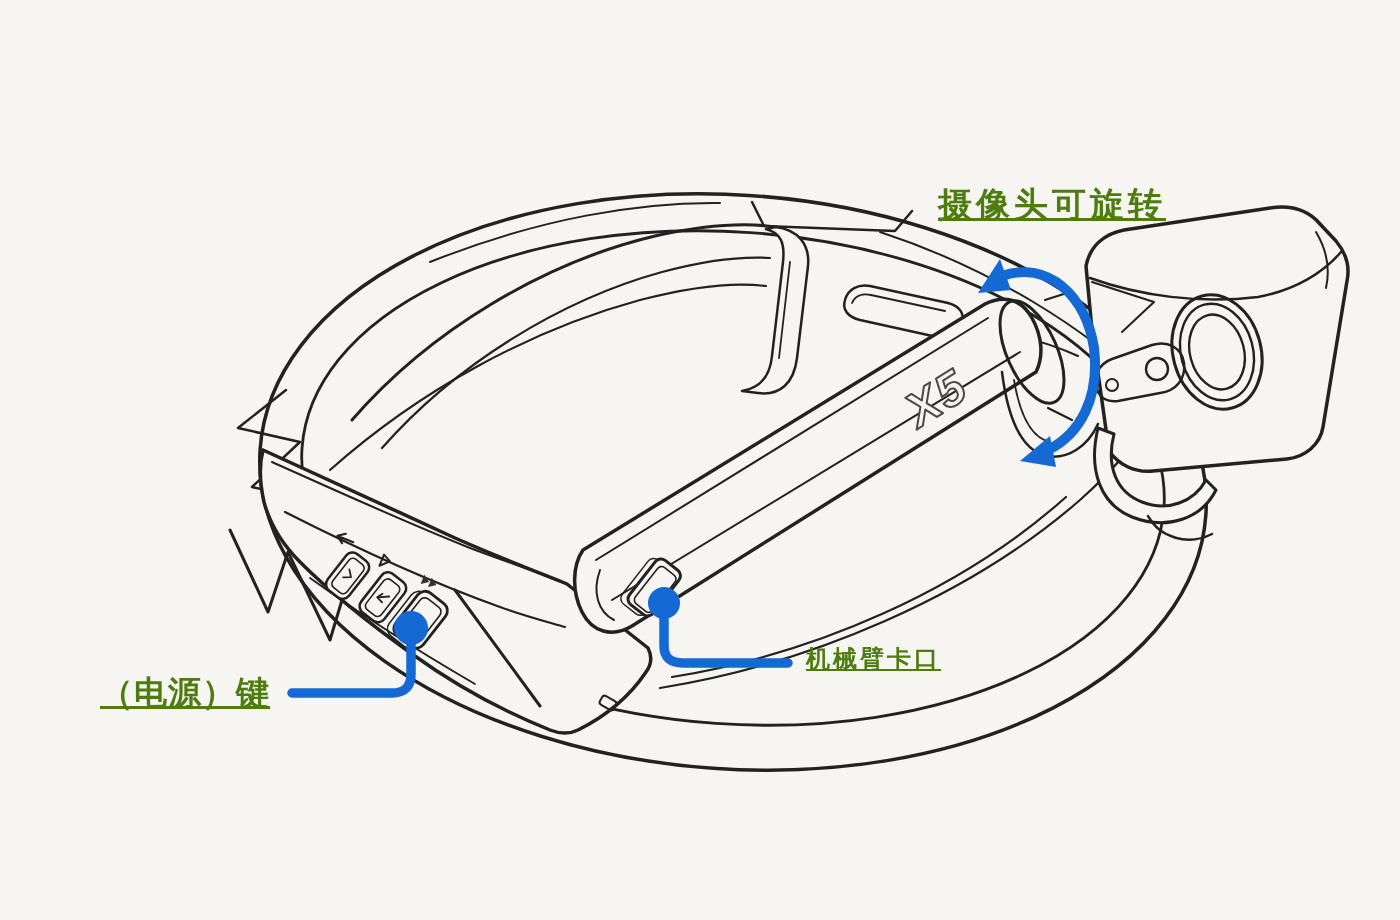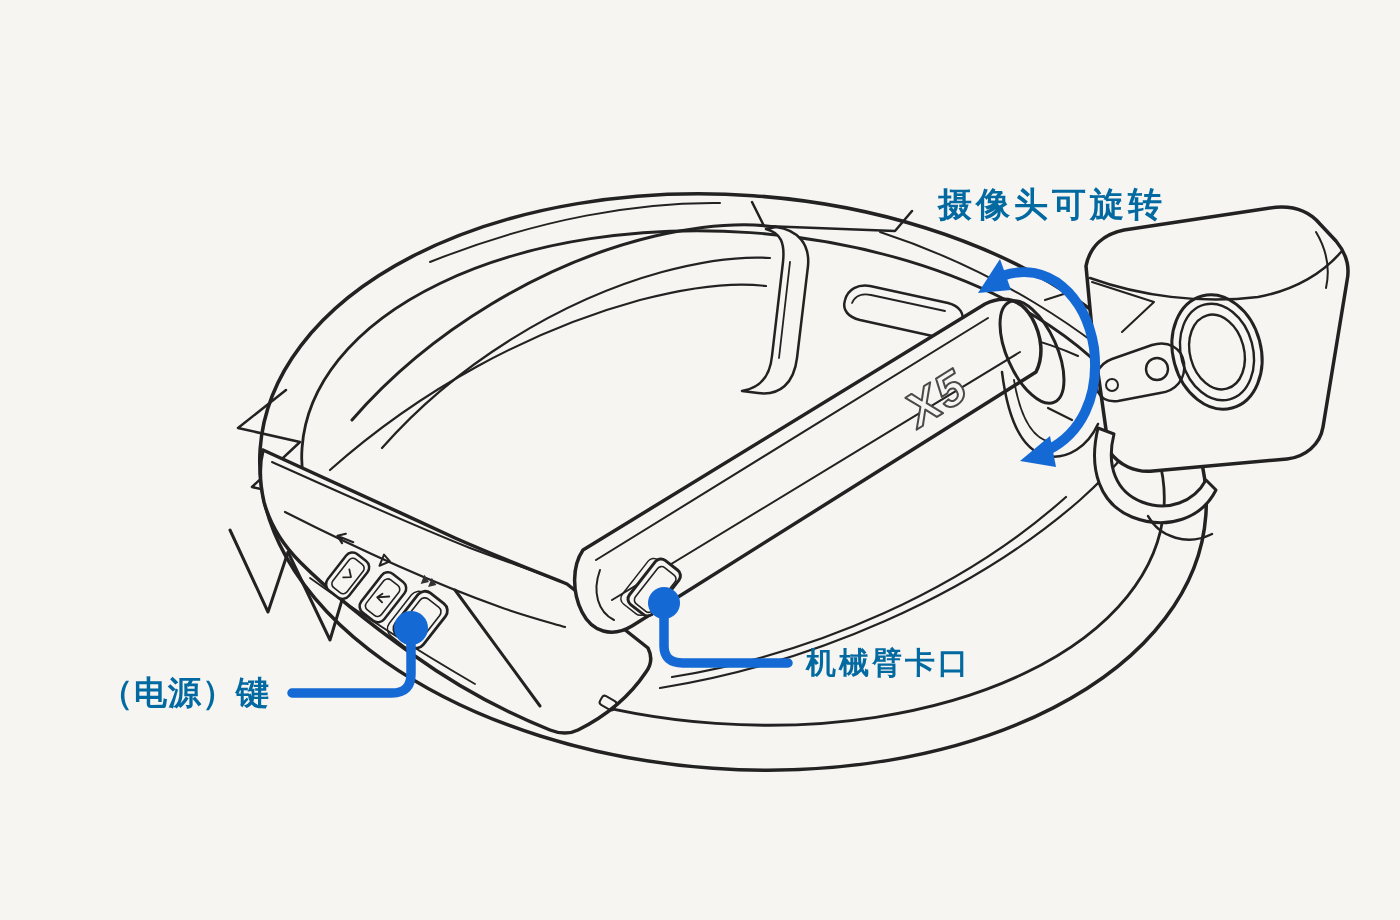--- a/index.html
+++ b/index.html
@@ -8,25 +8,26 @@
     width:1400px;height:920px;
     background:#f6f5f2;
     overflow:hidden;
     font-family:"Liberation Sans","DejaVu Sans",sans-serif;
   }
   .stage svg{position:absolute;left:0;top:0;}
   .label{
     position:absolute;
     white-space:nowrap;
     font-weight:700;
-    color:#0369a1;
+    color:#4d7c0f;
     font-family:"Liberation Sans","DejaVu Sans",sans-serif;
+    text-decoration:underline;
   }
   .label-camera{left:938px;top:182px;font-size:34px;letter-spacing:4px;}
-  .label-bayonet{left:806px;top:643px;font-size:30px;letter-spacing:3px;}
+  .label-bayonet{left:806px;top:643px;font-size:24px;letter-spacing:3px;}
   .label-power{left:100px;top:671px;font-size:33px;letter-spacing:1px;}
 </style>
 </head>
 <body>
 
 <div class="stage">
 
 <svg width="1400" height="920" viewBox="0 0 1400 920">
   <g fill="none" stroke="#222222" stroke-linecap="round" stroke-linejoin="round">
 

